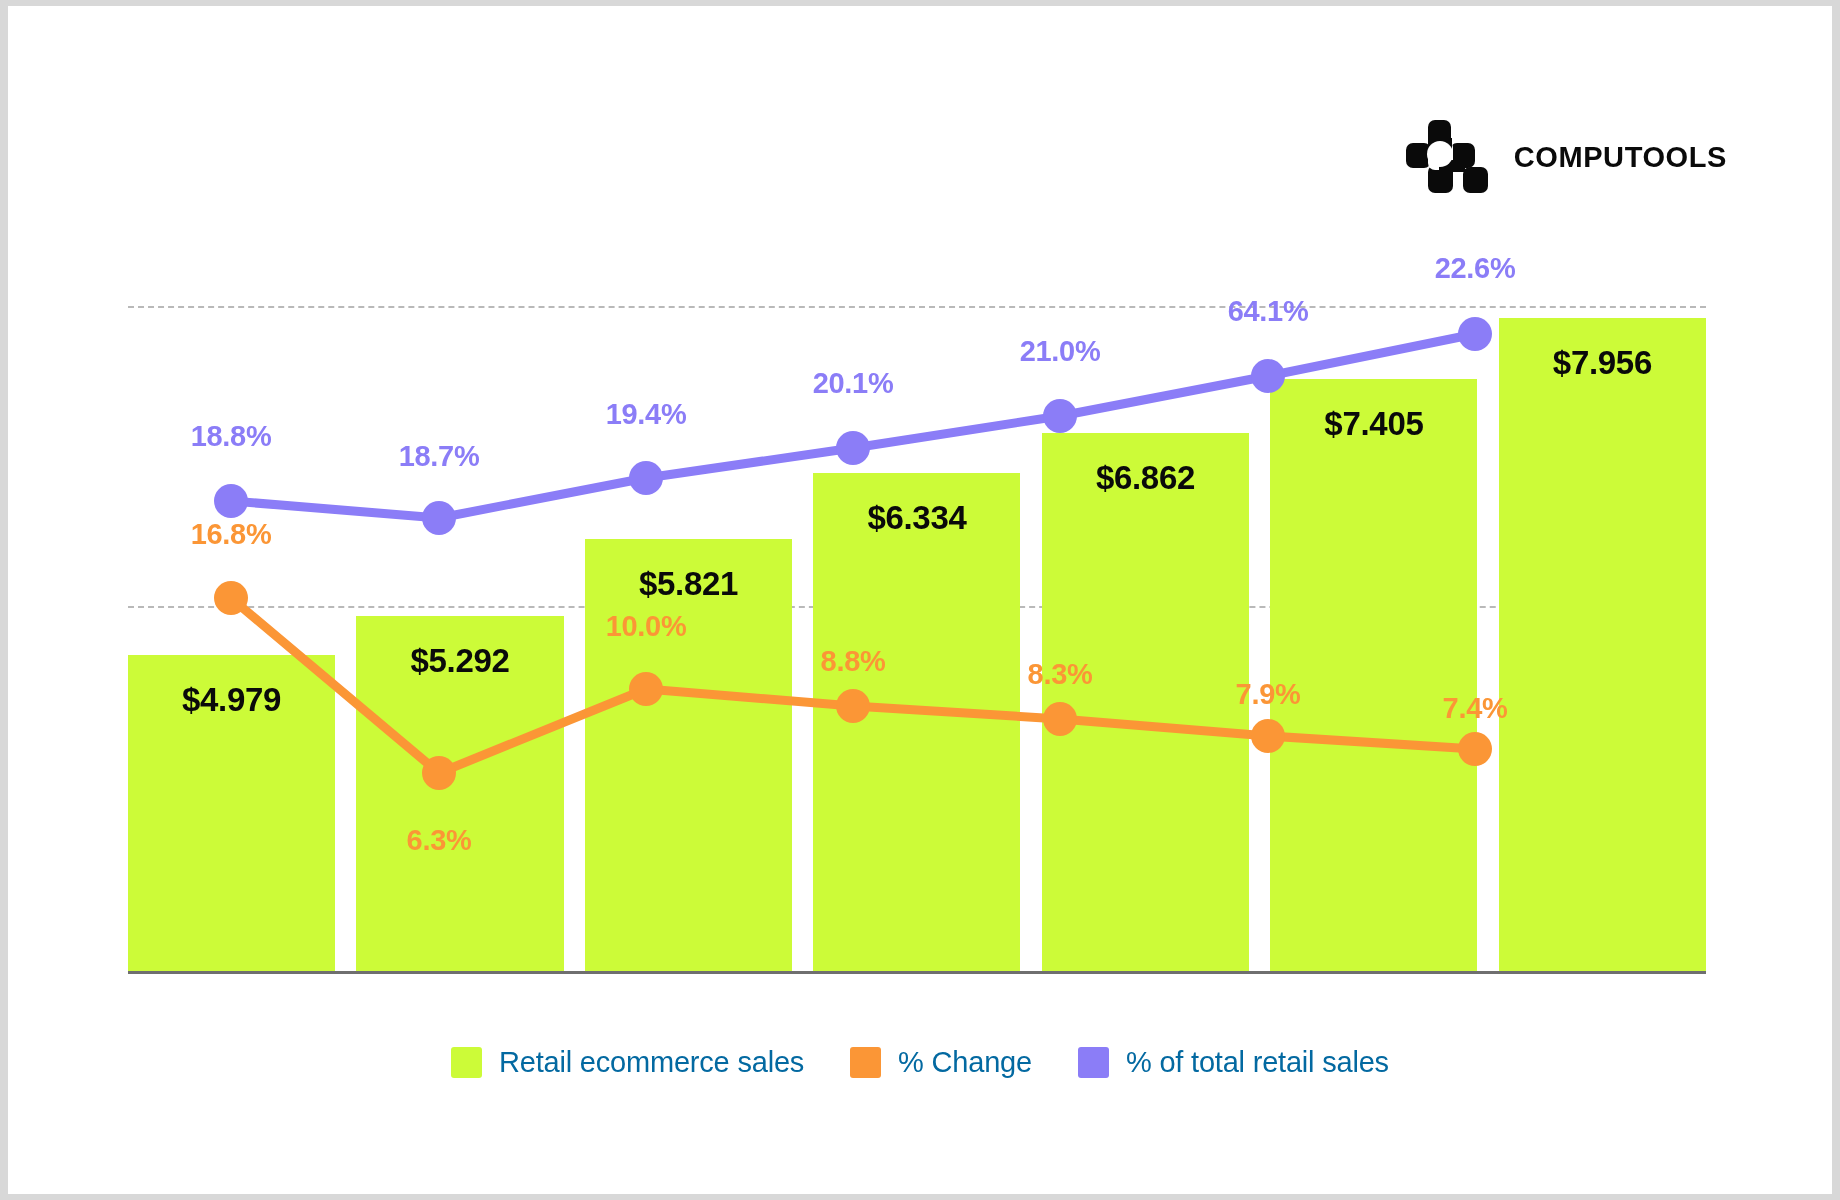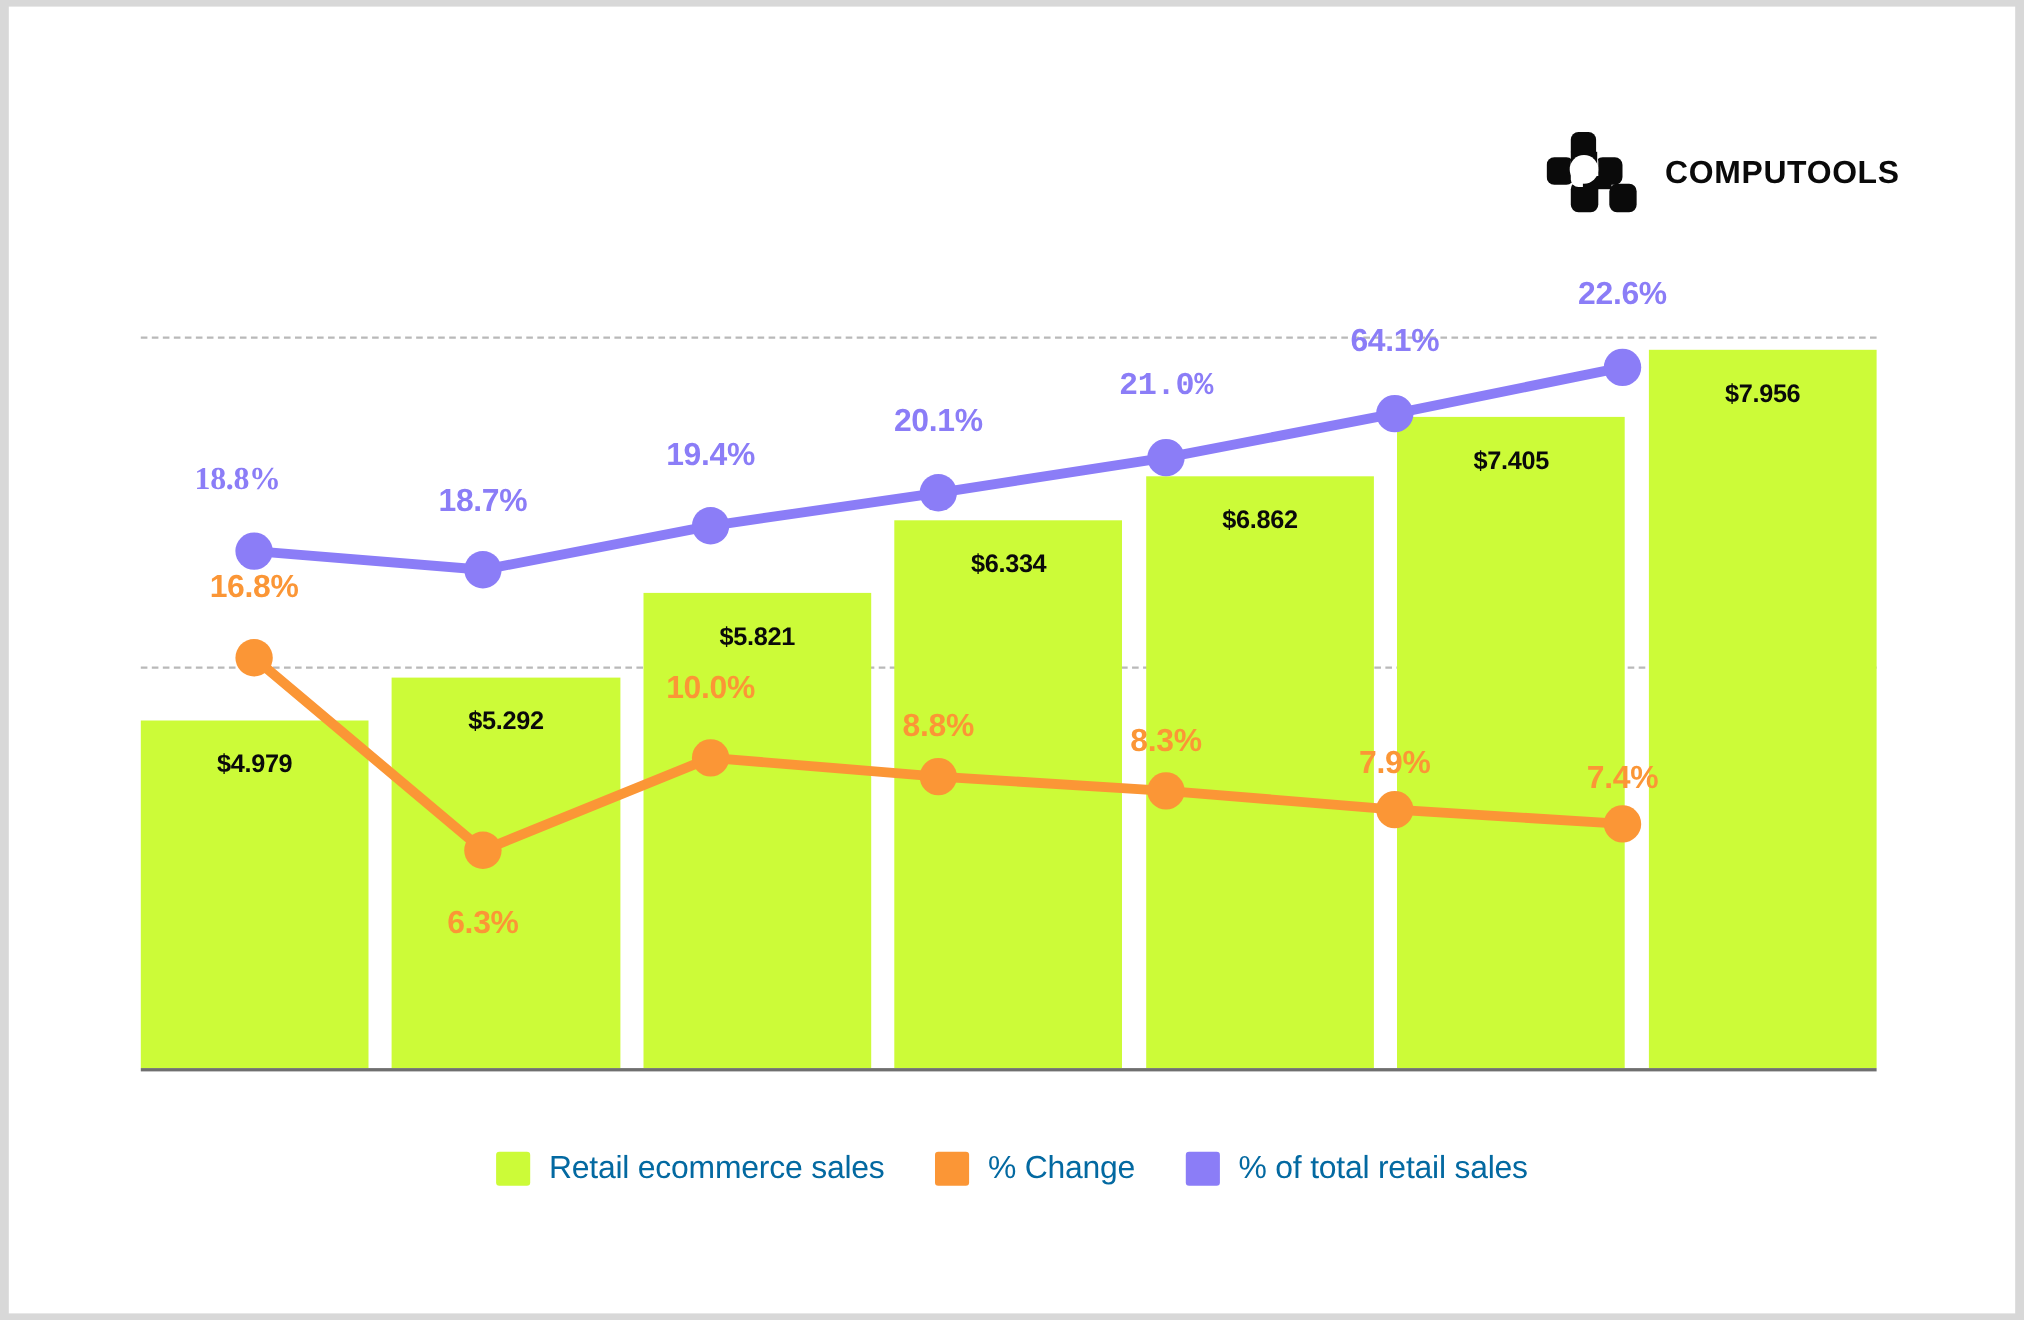--- a/index.html
+++ b/index.html
@@ -100,21 +100,21 @@
     width: 100%;
     background: #ccfb38;
     position: relative;
   }
   .bar-label {
     position: absolute;
     top: 26px;
     left: 0;
     width: 100%;
     text-align: center;
-    font-size: 23px;
+    font-size: 33px;
     font-weight: 700;
     color: #0a0a0a;
     letter-spacing: -0.3px;
   }
 
   .svg-layer {
     position: absolute;
     left: 0; top: 0;
     width: 100%; height: 100%;
     overflow: visible;
@@ -262,25 +262,25 @@
         <circle cx="103" cy="292" r="17" fill="#FB9636"></circle>
         <circle cx="311" cy="467" r="17" fill="#FB9636"></circle>
         <circle cx="518" cy="383" r="17" fill="#FB9636"></circle>
         <circle cx="725" cy="400" r="17" fill="#FB9636"></circle>
         <circle cx="932" cy="413" r="17" fill="#FB9636"></circle>
         <circle cx="1140" cy="430" r="17" fill="#FB9636"></circle>
         <circle cx="1347" cy="443" r="17" fill="#FB9636"></circle>
       </g>
     </svg>
 
-    <div class="pt-label purple" style="left:88px;  top:130px;font-family:Liberation Serif, serif;">18.8%</div>
+    <div class="pt-label purple" style="left:103px;  top:130px;">18.8%</div>
     <div class="pt-label purple" style="left:311px;  top:150px;">18.7%</div>
     <div class="pt-label purple" style="left:518px;  top:108px;">19.4%</div>
     <div class="pt-label purple" style="left:725px;  top:77px;">20.1%</div>
-    <div class="pt-label purple" style="left:932px;  top:45px;font-family:Liberation Mono, monospace;">21.0%</div>
+    <div class="pt-label purple" style="left:932px;  top:45px;">21.0%</div>
     <div class="pt-label purple" style="left:1140px; top:5px;">64.1%</div>
     <div class="pt-label purple" style="left:1347px; top:-38px;">22.6%</div>
 
     <div class="pt-label orange" style="left:103px;  top:228px;">16.8%</div>
     <div class="pt-label orange" style="left:311px;  top:534px;">6.3%</div>
     <div class="pt-label orange" style="left:518px;  top:320px;">10.0%</div>
     <div class="pt-label orange" style="left:725px;  top:355px;">8.8%</div>
     <div class="pt-label orange" style="left:932px;  top:368px;">8.3%</div>
     <div class="pt-label orange" style="left:1140px; top:388px;">7.9%</div>
     <div class="pt-label orange" style="left:1347px; top:402px;text-align:center;">7.4%</div>

